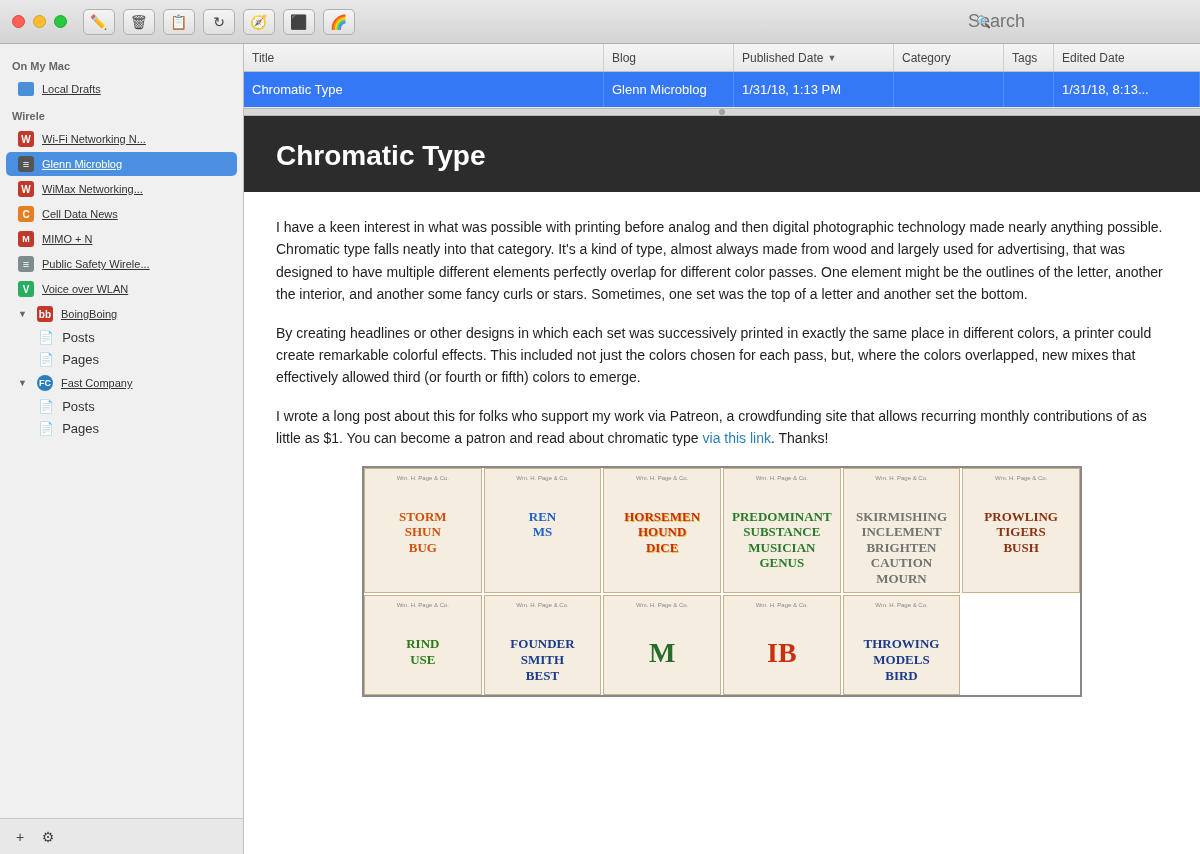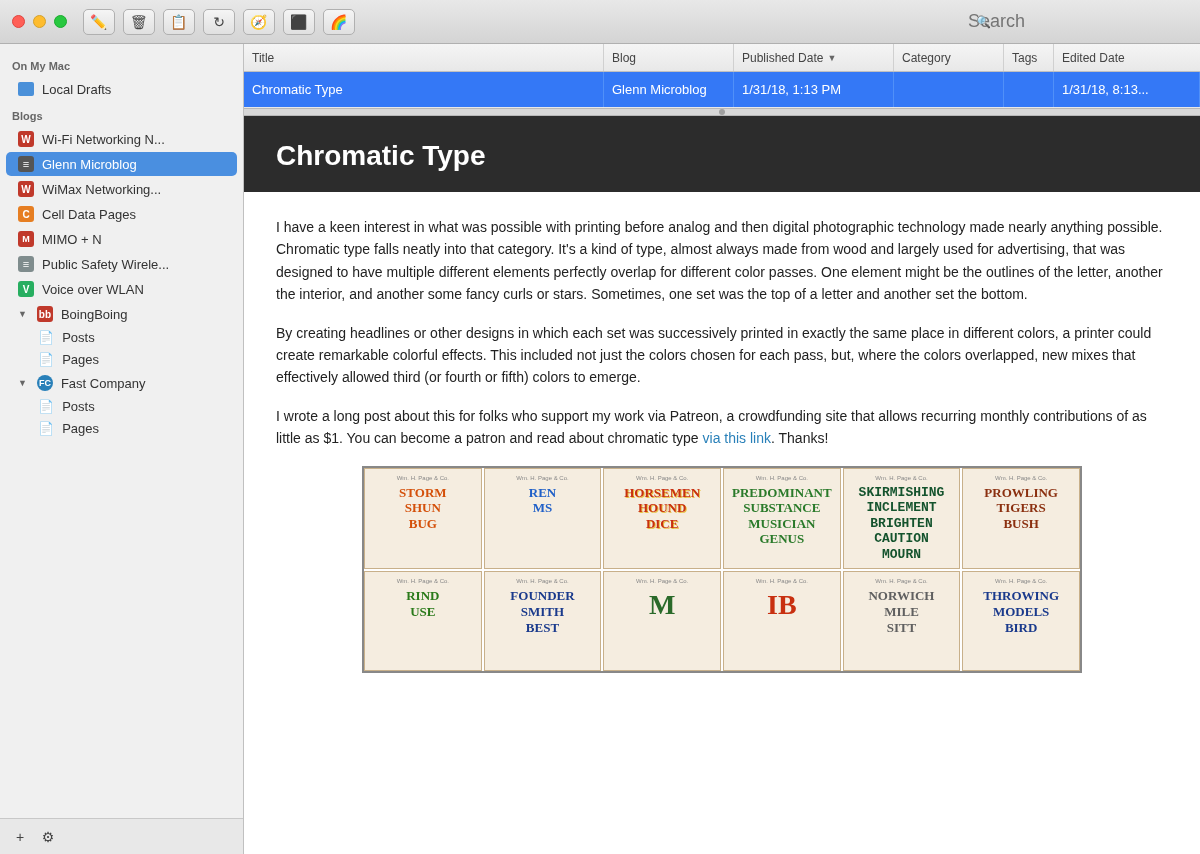--- a/index.html
+++ b/index.html
@@ -119,21 +119,21 @@
     .sidebar-item.selected .sidebar-item-label { color: white; }
     .sidebar-item-icon {
       width: 16px;
       height: 16px;
       flex-shrink: 0;
       display: flex;
       align-items: center;
       justify-content: center;
       font-size: 13px;
     }
-    .sidebar-item-label { font-size: 13px; color: #333; }
+    .sidebar-item-label { font-size: 11px; color: #333; text-decoration: underline; }
     .local-drafts-icon {
       width: 16px;
       height: 14px;
       background: #4a90d9;
       border-radius: 2px;
     }
     .sub-items { padding-left: 24px; }
     .sub-item {
       display: flex;
       align-items: center;
@@ -321,41 +321,42 @@
       padding: 6px 4px;
       display: flex;
       flex-direction: column;
       align-items: center;
       min-height: 100px;
       font-family: serif;
       font-weight: bold;
       font-size: 9px;
       text-align: center;
       position: relative;
+      gap: 24px;
     }
     .card-header-text {
       font-size: 6px;
       color: #888;
       margin-bottom: 4px;
       font-family: sans-serif;
       font-weight: normal;
     }
     .card-main-text {
       font-family: serif;
       font-weight: bold;
       font-size: 13px;
       line-height: 1.2;
       text-align: center;
       text-transform: uppercase;
     }
     .card-multi-storm { color: #d4500a; }
     .card-multi-ren { color: #2060c8; }
     .card-multi-predominant { color: #2a7a2a; }
     .card-multi-horsemen { color: #c83010; text-shadow: 1px 1px 0 #e8c040; }
-    .card-multi-skirm { color: #14532d; font-family: Liberation Mono, monospace; }
+    .card-multi-skirm { color: #737373; }
     .card-multi-prowling { color: #8b3010; }
     .card-multi-founder { color: #1a3a8c; }
     .card-multi-rind { color: #2a7a1a; }
     .card-m { font-size: 28px; color: #2a6a2a; }
     .card-ib { font-size: 28px; color: #c83010; }
     .card-multi-norwich { color: #606060; }
     .card-multi-throwing { color: #1a3a8c; }
   </style>
 </head>
 <body>
@@ -387,40 +388,40 @@
     <div class="sidebar-content">
 
       <div class="sidebar-section-label">On My Mac</div>
       <div class="sidebar-item">
         <span class="sidebar-item-icon">
           <div class="local-drafts-icon"></div>
         </span>
         <span class="sidebar-item-label">Local Drafts</span>
       </div>
 
-      <div class="sidebar-section-label">Blogs</div>
+      <div class="sidebar-section-label">Wirele</div>
 
       <div class="sidebar-item">
         <span class="blog-icon blog-icon-w">W</span>
         <span class="sidebar-item-label">Wi-Fi Networking N...</span>
       </div>
 
       <div class="sidebar-item selected">
         <span class="blog-icon" style="background:#555; font-size:11px;">≡</span>
         <span class="sidebar-item-label">Glenn Microblog</span>
       </div>
 
       <div class="sidebar-item">
         <span class="blog-icon blog-icon-w">W</span>
         <span class="sidebar-item-label">WiMax Networking...</span>
       </div>
 
       <div class="sidebar-item">
         <span class="blog-icon blog-icon-c">C</span>
-        <span class="sidebar-item-label">Cell Data Pages</span>
+        <span class="sidebar-item-label">Cell Data News</span>
       </div>
 
       <div class="sidebar-item">
         <span class="blog-icon blog-icon-m">M</span>
         <span class="sidebar-item-label">MIMO + N</span>
       </div>
 
       <div class="sidebar-item">
         <span class="blog-icon" style="background:#7f8c8d; font-size:11px;">≡</span>
         <span class="sidebar-item-label">Public Safety Wirele...</span>
@@ -571,24 +572,20 @@
           <div class="chromatic-card">
             <div class="card-header-text">Wm. H. Page &amp; Co.</div>
             <div class="card-main-text card-m">M</div>
           </div>
           <div class="chromatic-card">
             <div class="card-header-text">Wm. H. Page &amp; Co.</div>
             <div class="card-main-text card-ib">IB</div>
           </div>
           <div class="chromatic-card">
             <div class="card-header-text">Wm. H. Page &amp; Co.</div>
-            <div class="card-main-text card-multi-norwich">NORWICH<br>MILE<br>SITT</div>
-          </div>
-          <div class="chromatic-card">
-            <div class="card-header-text">Wm. H. Page &amp; Co.</div>
             <div class="card-main-text card-multi-throwing">THROWING<br>MODELS<br>BIRD</div>
           </div>
         </div>
 
       </div>
     </div>
 
   </div>
 </div>
 

